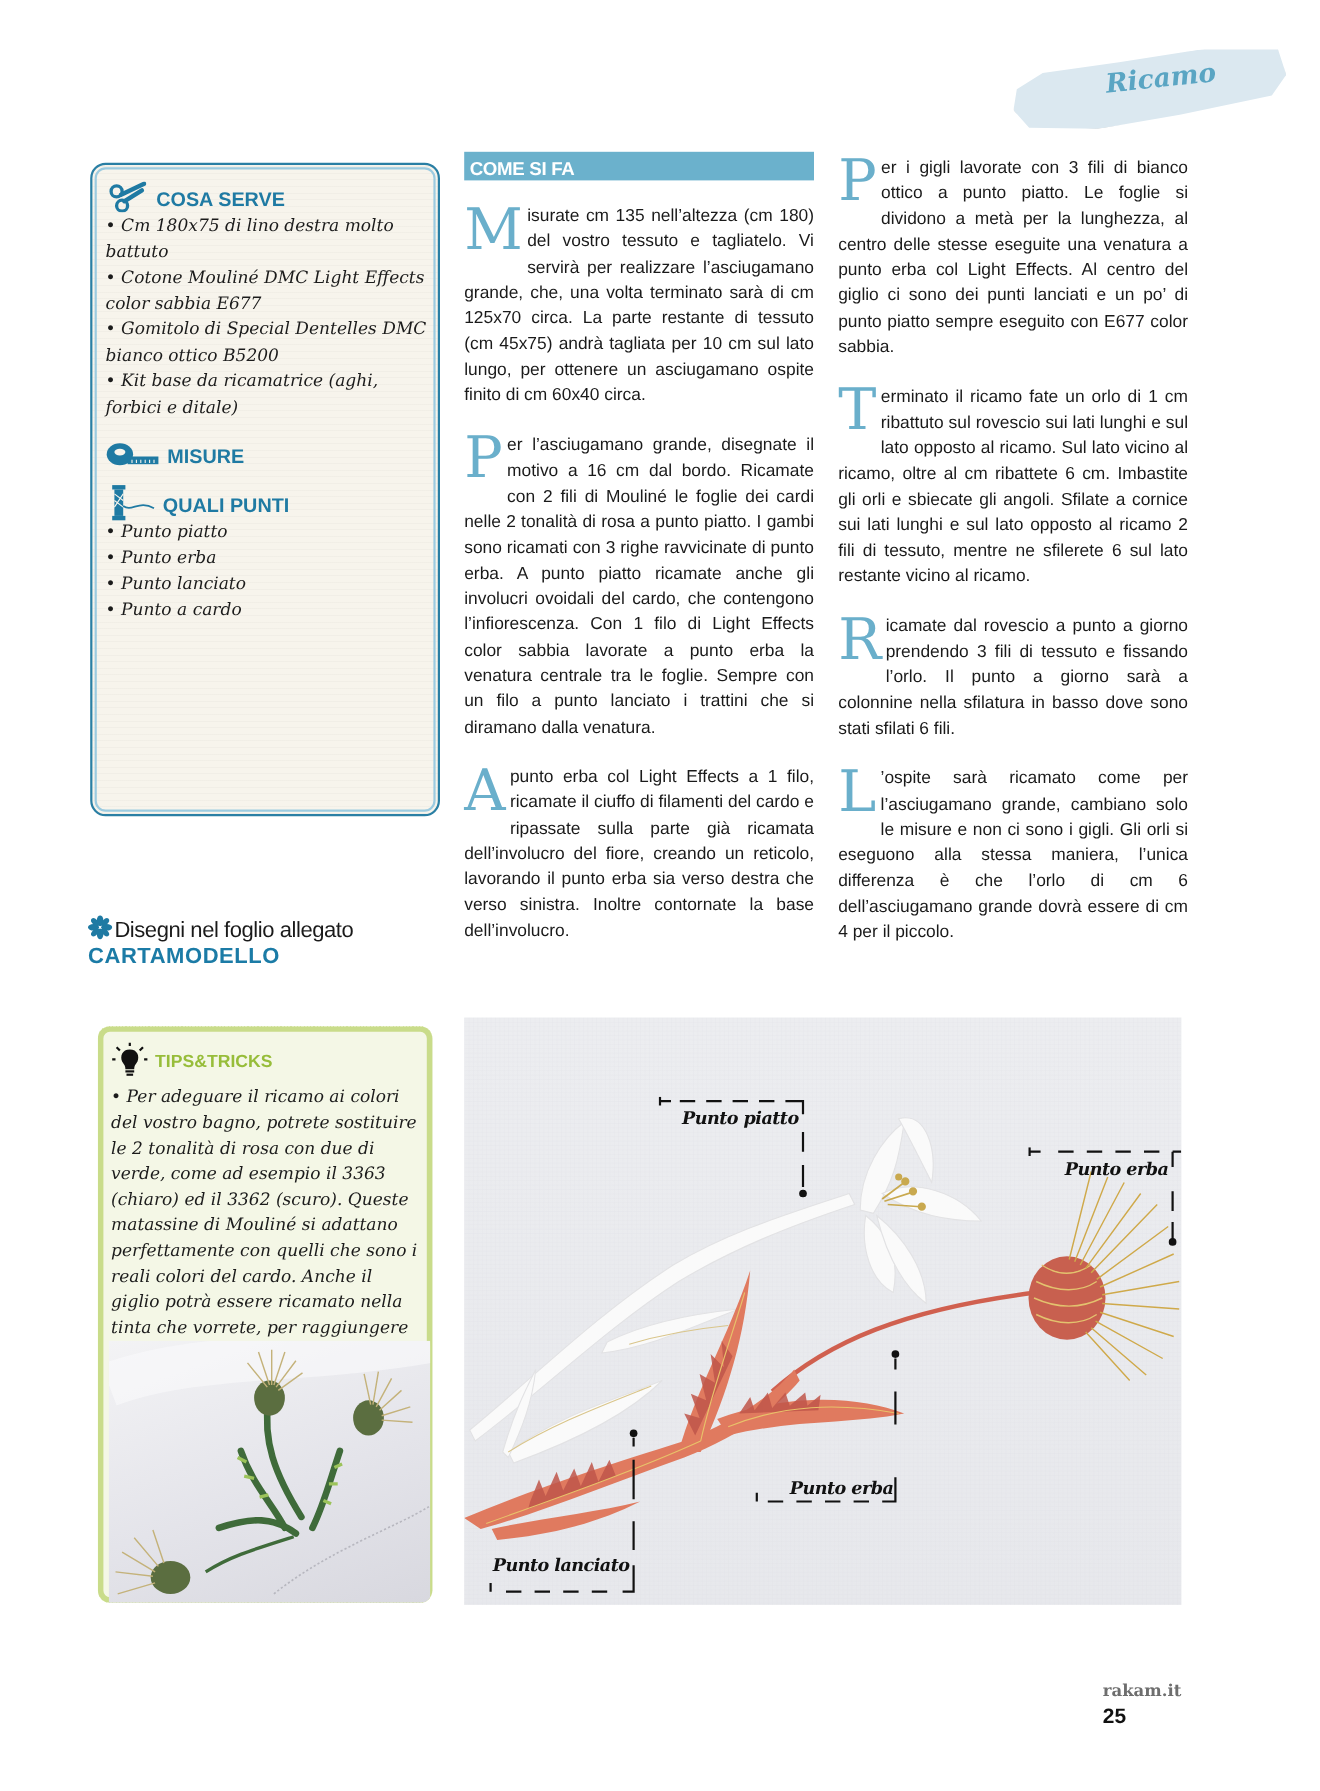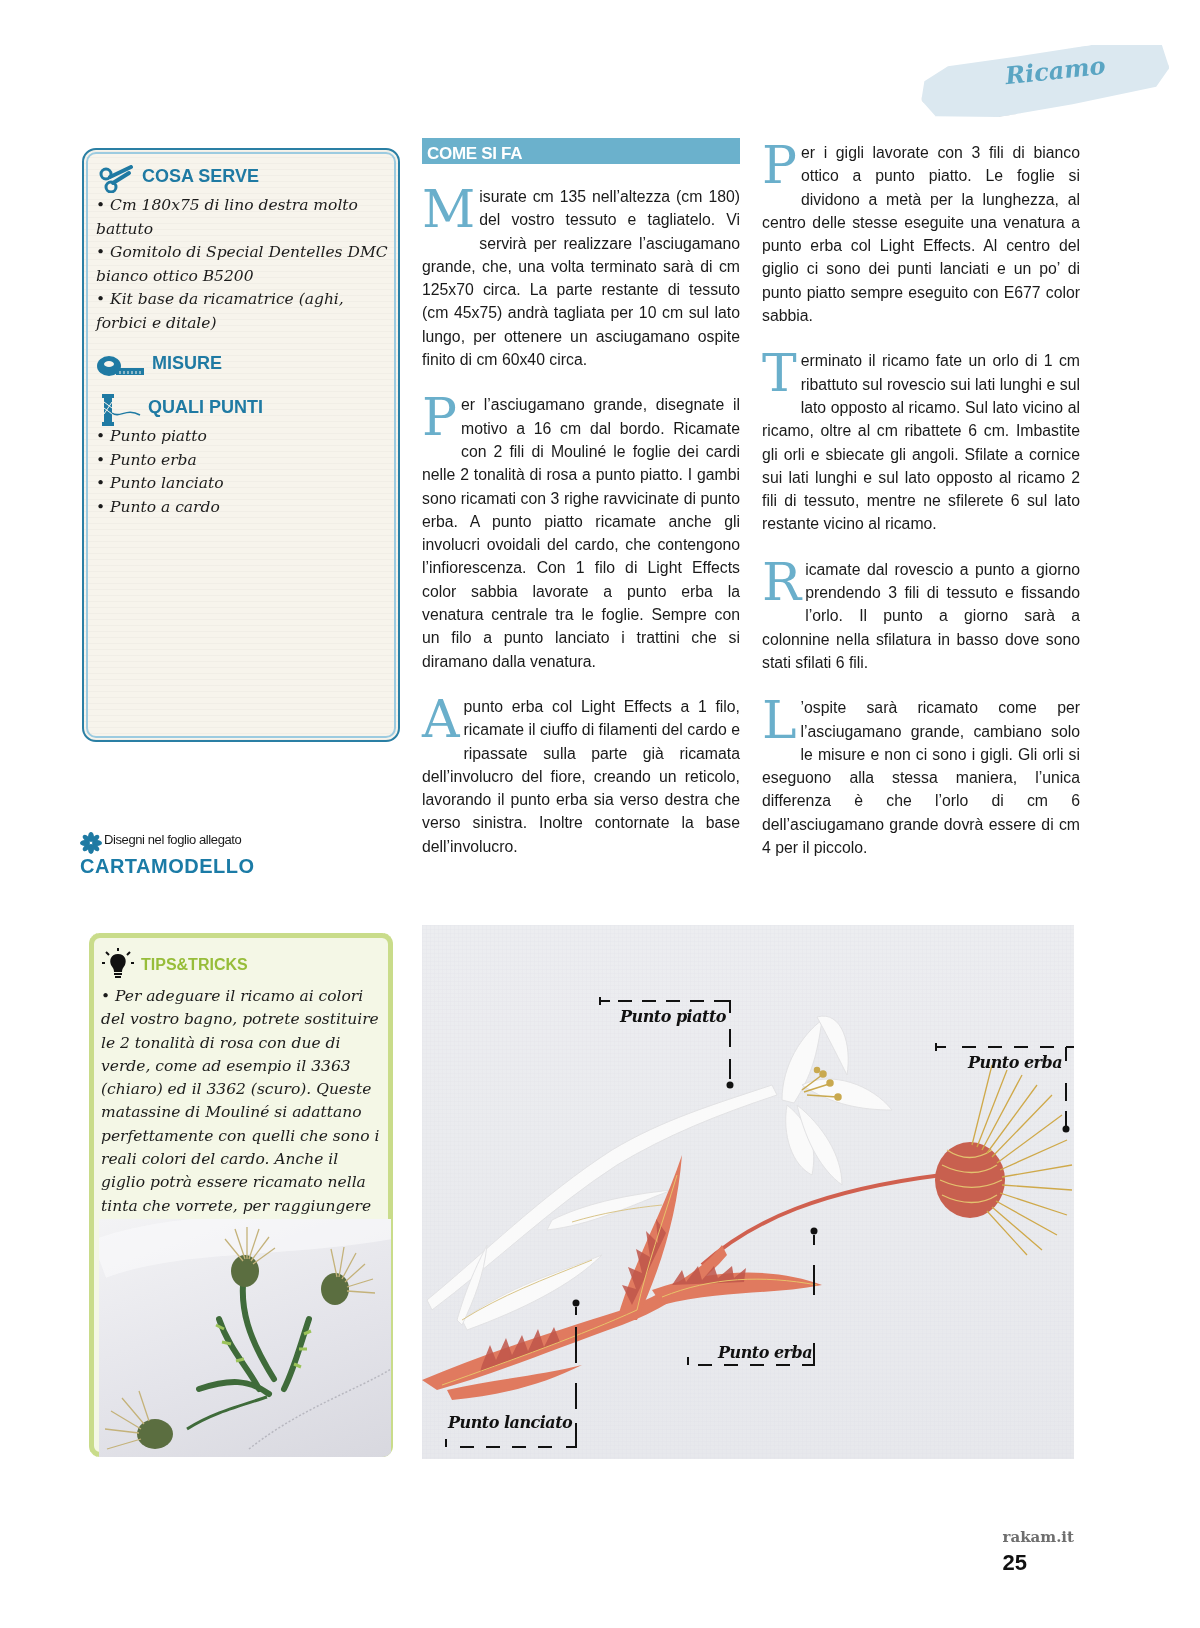--- a/index.html
+++ b/index.html
@@ -25,36 +25,36 @@
     .materials-box {
       position: absolute; left: 82px; top: 148px; width: 318px; height: 594px;
       background: #f7f4ec;
       border: 2px solid #2a7fa4;
       outline: 2px solid #9ccbe0; outline-offset: -6px;
       border-radius: 14px;
       padding: 14px 10px 10px 12px;
       background-image: repeating-linear-gradient(0deg, rgba(0,0,0,0.025) 0 1px, transparent 1px 6px);
     }
     .box-heading {
-      display: flex; align-items: flex-start; gap: 6px;
+      display: flex; align-items: flex-end; gap: 6px;
       font-family: "Liberation Sans", sans-serif; font-weight: bold;
       font-size: 18px; color: #1f7aa3; margin-top: 2px;
     }
     .box-heading .ico { width: 40px; height: 26px; display: inline-flex; align-items: center; justify-content: center; }
     .box-list { list-style: none; margin-top: 2px; }
     .box-list li {
       font-family: "DejaVu Serif", serif; font-style: italic;
       font-size: 15.5px; line-height: 23.5px; color: #1b1b1b;
     }
     .box-list li::before { content: "• "; font-style: normal; }
     .box-section + .box-section { margin-top: 18px; }
 
     
     .pattern-note { position: absolute; left: 80px; top: 832px; }
-    .pattern-note-line { display: flex; gap: 2px; font-size: 13px; letter-spacing: -0.4px; color: #1a1a1a; }
+    .pattern-note-line { display: flex; align-items: center; gap: 2px; font-size: 20px; letter-spacing: -0.4px; color: #1a1a1a; }
     .pattern-title { font-weight: bold; font-size: 20px; color: #1b7ba6; letter-spacing: 0.5px; margin-top: -2px; }
 
     
     .col { position: absolute; top: 138px; font-size: 15.8px; line-height: 23.3px; color: #1a1a1a; text-align: justify; }
     .col-1 { left: 422px; width: 318px; }
     .col-2 { left: 762px; width: 318px; top: 141px; }
     .col-header {
       background: #6bb1cc; color: #fff; font-weight: bold; font-size: 17px;
       padding: 4px 5px; height: 26px; margin-bottom: 21px; letter-spacing: -0.3px;
     }
@@ -92,21 +92,21 @@
 
     
     .main-photo {
       position: absolute; left: 422px; top: 925px; width: 652px; height: 534px;
       background: linear-gradient(180deg, #ecedf0 0%, #e7e8ec 100%);
       overflow: hidden;
     }
     .callout { position: absolute; font-family: "DejaVu Serif", serif; font-style: italic; font-weight: bold; font-size: 16px; color: #111; letter-spacing: -0.5px; }
     .page-footer { position: absolute; right: 126px; top: 1528px; display: flex; align-items: baseline; gap: 4px; flex-direction: column; }
     .footer-site { font-family: "DejaVu Serif", serif; font-weight: bold; font-size: 15px; color: #6e6e6e; }
-    .footer-page { font-weight: bold; font-size: 22px; color: #111; }
+    .footer-page { font-weight: bold; font-size: 19px; color: #111; }
   </style>
 </head>
 <body>
 
 <div class="section-tag"></div>
 <div class="section-tag-text">Ricamo</div>
 
 <div class="materials-box">
   <div class="box-section">
     <div class="box-heading">
@@ -115,20 +115,21 @@
             <circle cx="7" cy="9" r="5" fill="none" stroke="#1f7aa3" stroke-width="3"></circle>
             <circle cx="12" cy="22" r="5" fill="none" stroke="#1f7aa3" stroke-width="3"></circle>
             <path d="M11 12 L32 2" stroke="#1f7aa3" stroke-width="4" stroke-linecap="round"></path>
             <path d="M14 18 L30 8" stroke="#1f7aa3" stroke-width="4" stroke-linecap="round"></path>
           </svg>
       </span>
       <span>COSA SERVE</span>
     </div>
     <ul class="box-list">
       <li>Cm 180x75 di lino destra molto battuto</li>
+      <li>Cotone Mouliné DMC Light Effects color sabbia E677</li>
       <li>Gomitolo di Special Dentelles DMC bianco ottico B5200</li>
       <li>Kit base da ricamatrice (aghi, forbici e ditale)</li>
     </ul>
   </div>
   <div class="box-section">
     <div class="box-heading">
       <span class="ico" style="width:50px">
         <svg width="50" height="24" viewBox="0 0 50 24">
             <ellipse cx="13" cy="12" rx="12" ry="10" fill="#1f7aa3"></ellipse>
             <ellipse cx="13" cy="10" rx="5" ry="3" fill="#f7f4ec"></ellipse>

